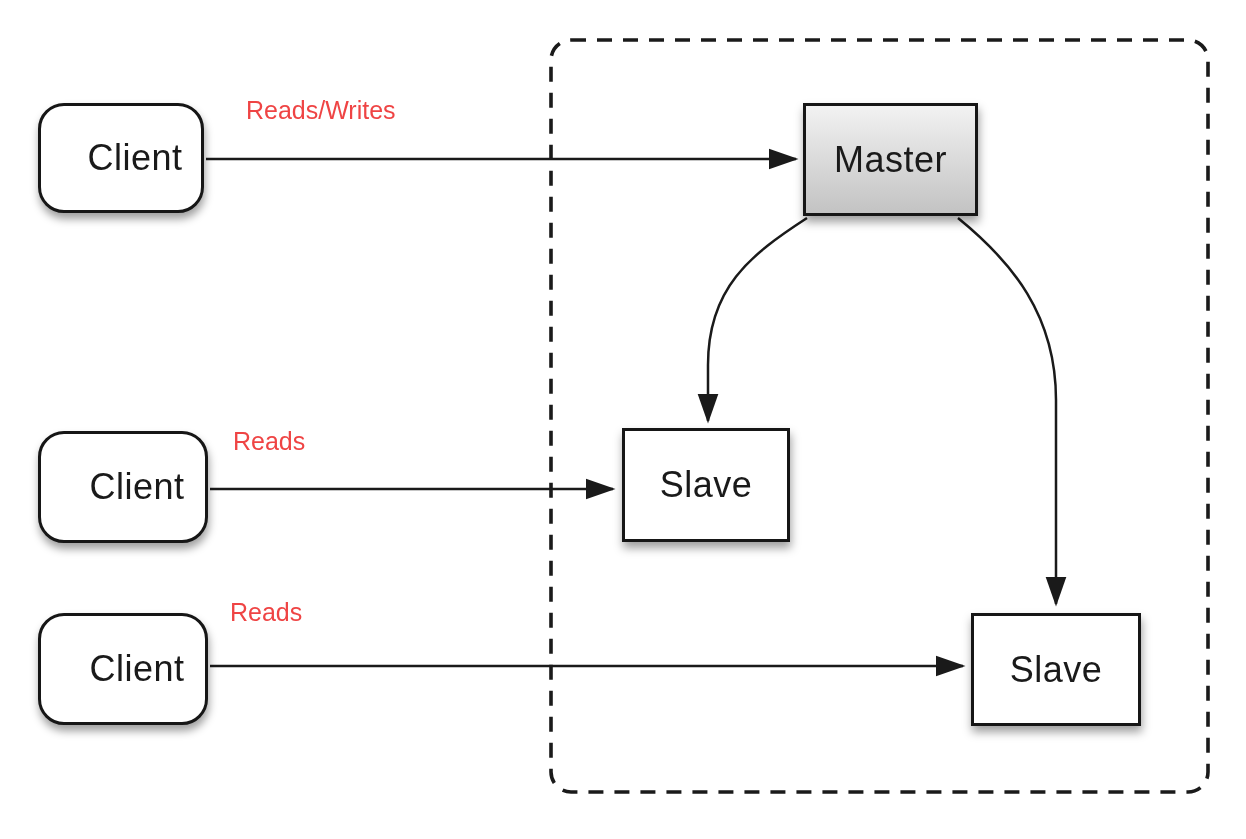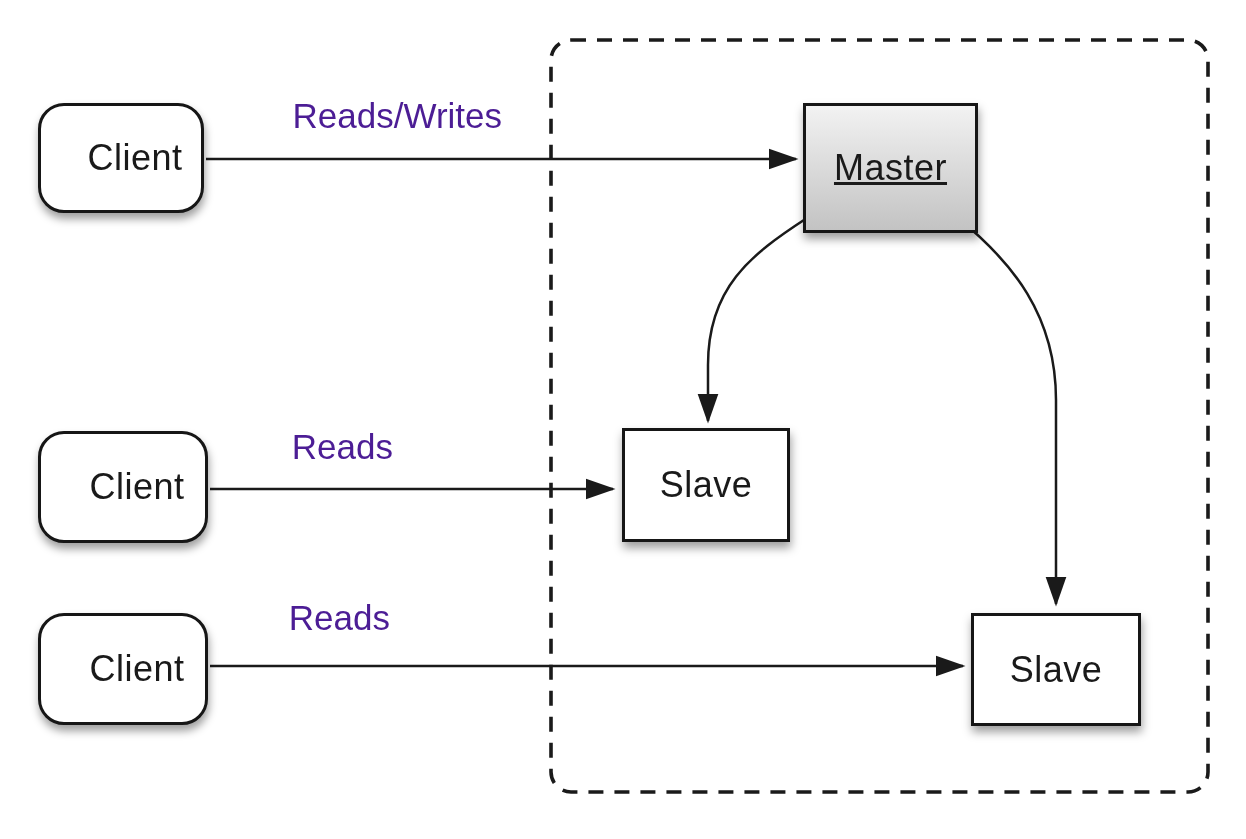--- a/index.html
+++ b/index.html
@@ -38,23 +38,23 @@
   .node.rounded {
     border-radius: 26px;
     padding-left: 28px;
   }
   .node.master {
     
     background: linear-gradient(180deg, #f2f2f2, #c3c3c3);
   }
   .edge-label {
     position: absolute;
-    font-size: 35px;
-    color: #4c1d95;
-    text-align: right;
+    font-size: 25px;
+    color: #ef4444;
+    text-align: left;
     white-space: nowrap;
   }
 </style>
 </head>
 <body>
 
 <div class="canvas">
 
   <svg class="wires" viewBox="0 0 1246 839" xmlns="http://www.w3.org/2000/svg">
     <defs>
@@ -81,21 +81,21 @@
   </div>
 
   <div class="node rounded" style="left:38px; top:431px; width:170px; height:112px;">
     <span>Client</span>
   </div>
 
   <div class="node rounded" style="left:38px; top:613px; width:170px; height:112px;">
     <span>Client</span>
   </div>
 
-  <div class="node master" style="left: 803px; top: 103px; width: 175px; height: 130px; background: linear-gradient(rgb(242, 242, 242), rgb(195, 195, 195)); text-decoration: underline;">
+  <div class="node master" style="left: 803px; top: 103px; width: 175px; height: 113px; background: linear-gradient(rgb(242, 242, 242), rgb(195, 195, 195));">
     <span>Master</span>
   </div>
 
   <div class="node" style="left:622px; top:428px; width:168px; height:114px;">
     <span>Slave</span>
   </div>
 
   <div class="node" style="left:971px; top:613px; width:170px; height:113px;">
     <span>Slave</span>
   </div>

